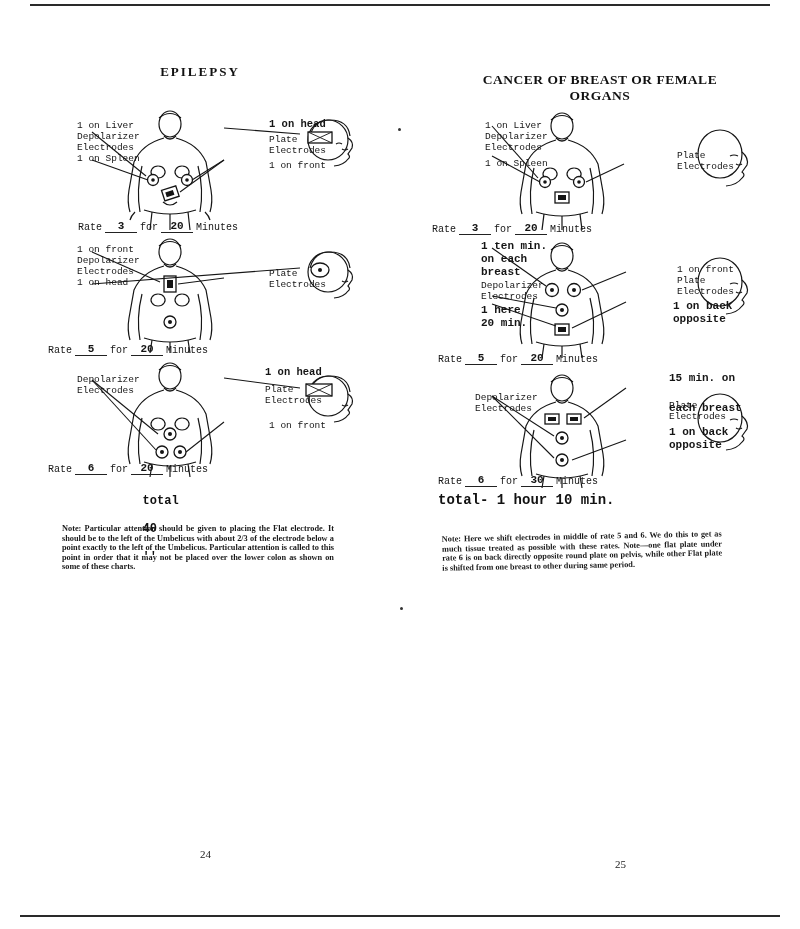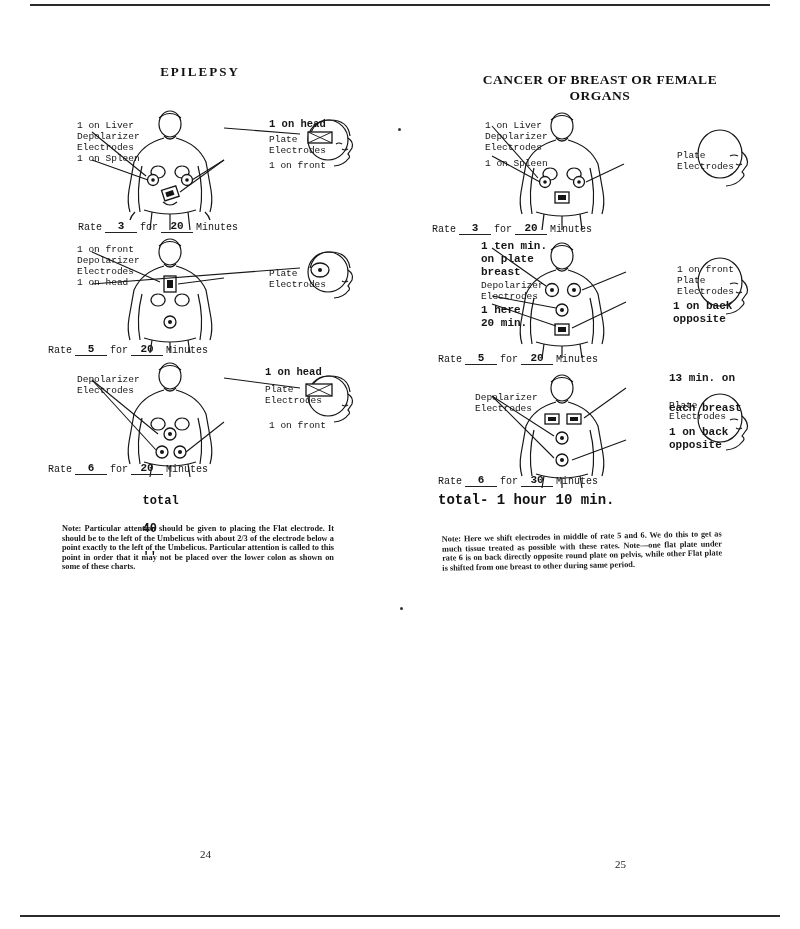--- a/index.html
+++ b/index.html
@@ -449,21 +449,21 @@
         </g>
 
         <path class="ln" d="M92 8 L146 46"></path>
         <path class="ln" d="M92 56 L156 68"></path>
         <path class="ln" d="M92 64 L156 86"></path>
         <path class="ln" d="M226 32 L182 50"></path>
         <path class="ln" d="M226 62 L172 88"></path>
       </svg>
 
       <div class="tw big" style="position:absolute;left:34px;top:0px;">1 ten min.</div>
-      <div class="tw big" style="position:absolute;left:34px;top:13px;">on plate</div>
+      <div class="tw big" style="position:absolute;left:34px;top:13px;">on each</div>
       <div class="tw big" style="position:absolute;left:34px;top:26px;">breast</div>
       <div class="tw" style="position:absolute;left:34px;top:40px;">Depolarizer</div>
       <div class="tw" style="position:absolute;left:34px;top:51px;">Electrodes</div>
       <div class="tw big" style="position:absolute;left:34px;top:64px;">1 here</div>
       <div class="tw big" style="position:absolute;left:34px;top:77px;">20 min.</div>
 
       <div class="tw" style="position:absolute;left:230px;top:24px;">1 on front</div>
       <div class="tw" style="position:absolute;left:230px;top:35px;">Plate</div>
       <div class="tw" style="position:absolute;left:230px;top:46px;">Electrodes</div>
       <div class="tw big" style="position:absolute;left:226px;top:60px;">1 on back</div>
@@ -515,21 +515,21 @@
 
         <path class="ln" d="M92 26 L154 66"></path>
         <path class="ln" d="M92 26 L154 88"></path>
         <path class="ln" d="M226 18 L184 48"></path>
         <path class="ln" d="M226 70 L172 90"></path>
       </svg>
 
       <div class="tw" style="position:absolute;left:28px;top:22px;">Depolarizer</div>
       <div class="tw" style="position:absolute;left:28px;top:33px;">Electrodes</div>
 
-      <div class="tw big" style="position:absolute;left:222px;top:2px;">13 min. on</div>
+      <div class="tw big" style="position:absolute;left:222px;top:2px;">15 min. on</div>
       <div class="tw big" style="position:absolute;left:222px;top:32px;">each breast</div>
       <div class="tw" style="position:absolute;left:222px;top:30px;">Plate</div>
       <div class="tw" style="position:absolute;left:222px;top:41px;">Electrodes</div>
       <div class="tw big" style="position:absolute;left:222px;top:56px;">1 on back</div>
       <div class="tw big" style="position:absolute;left:222px;top:69px;">opposite</div>
 
       <div class="rate-line" style="position:absolute;left:38px;top:104px;">
         <span>Rate</span>
         <span class="val">6</span>
         <span>for</span>

